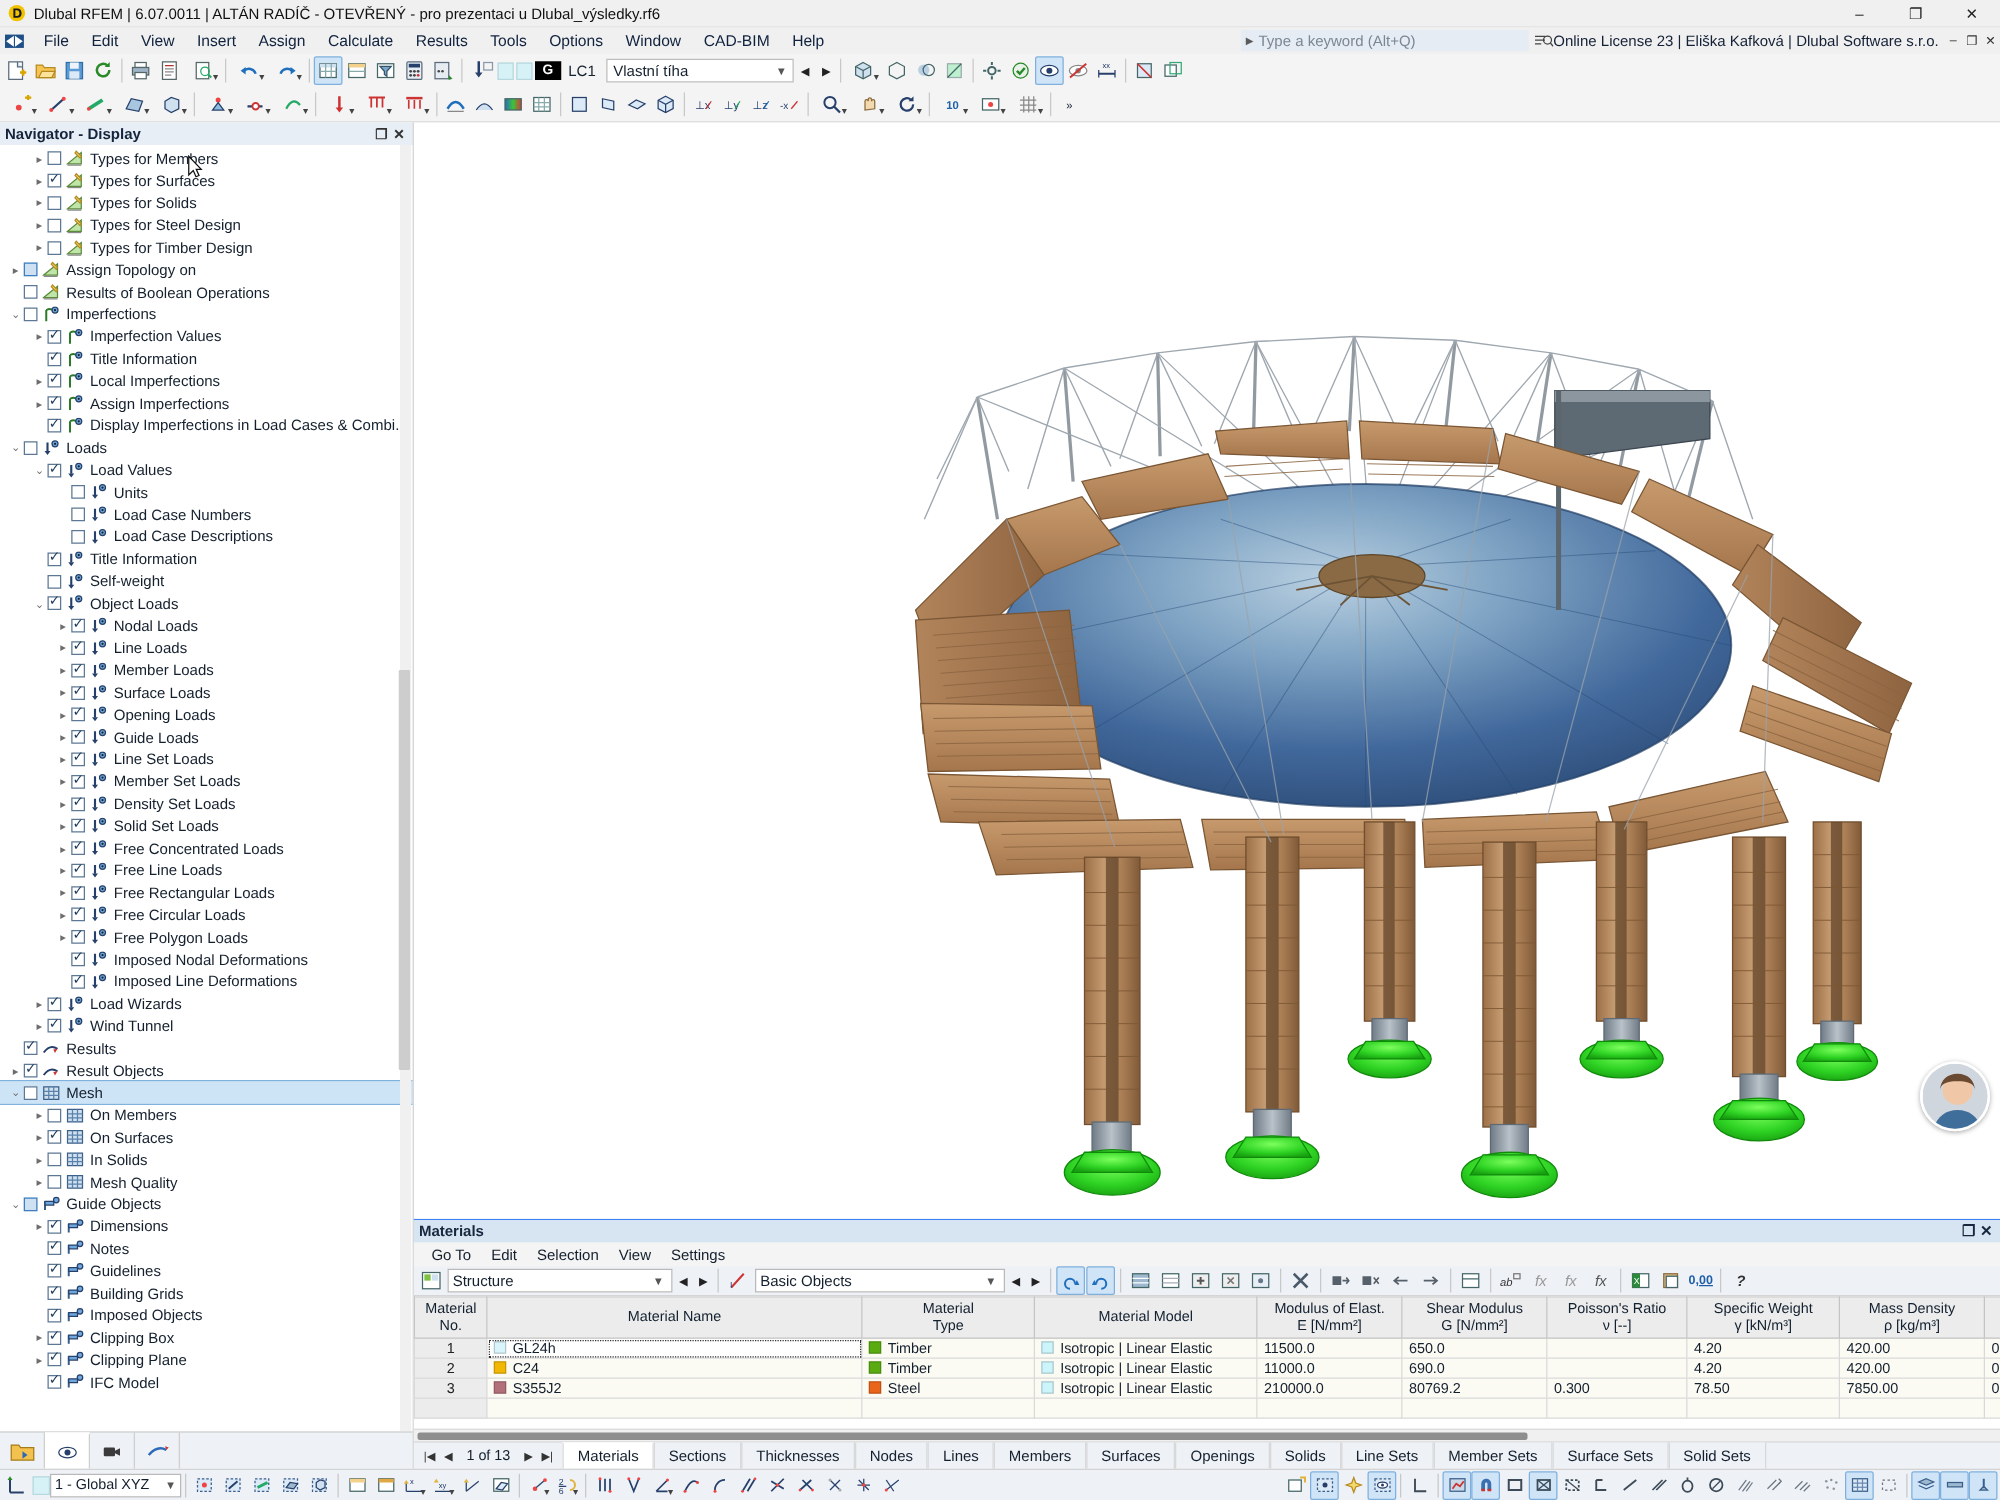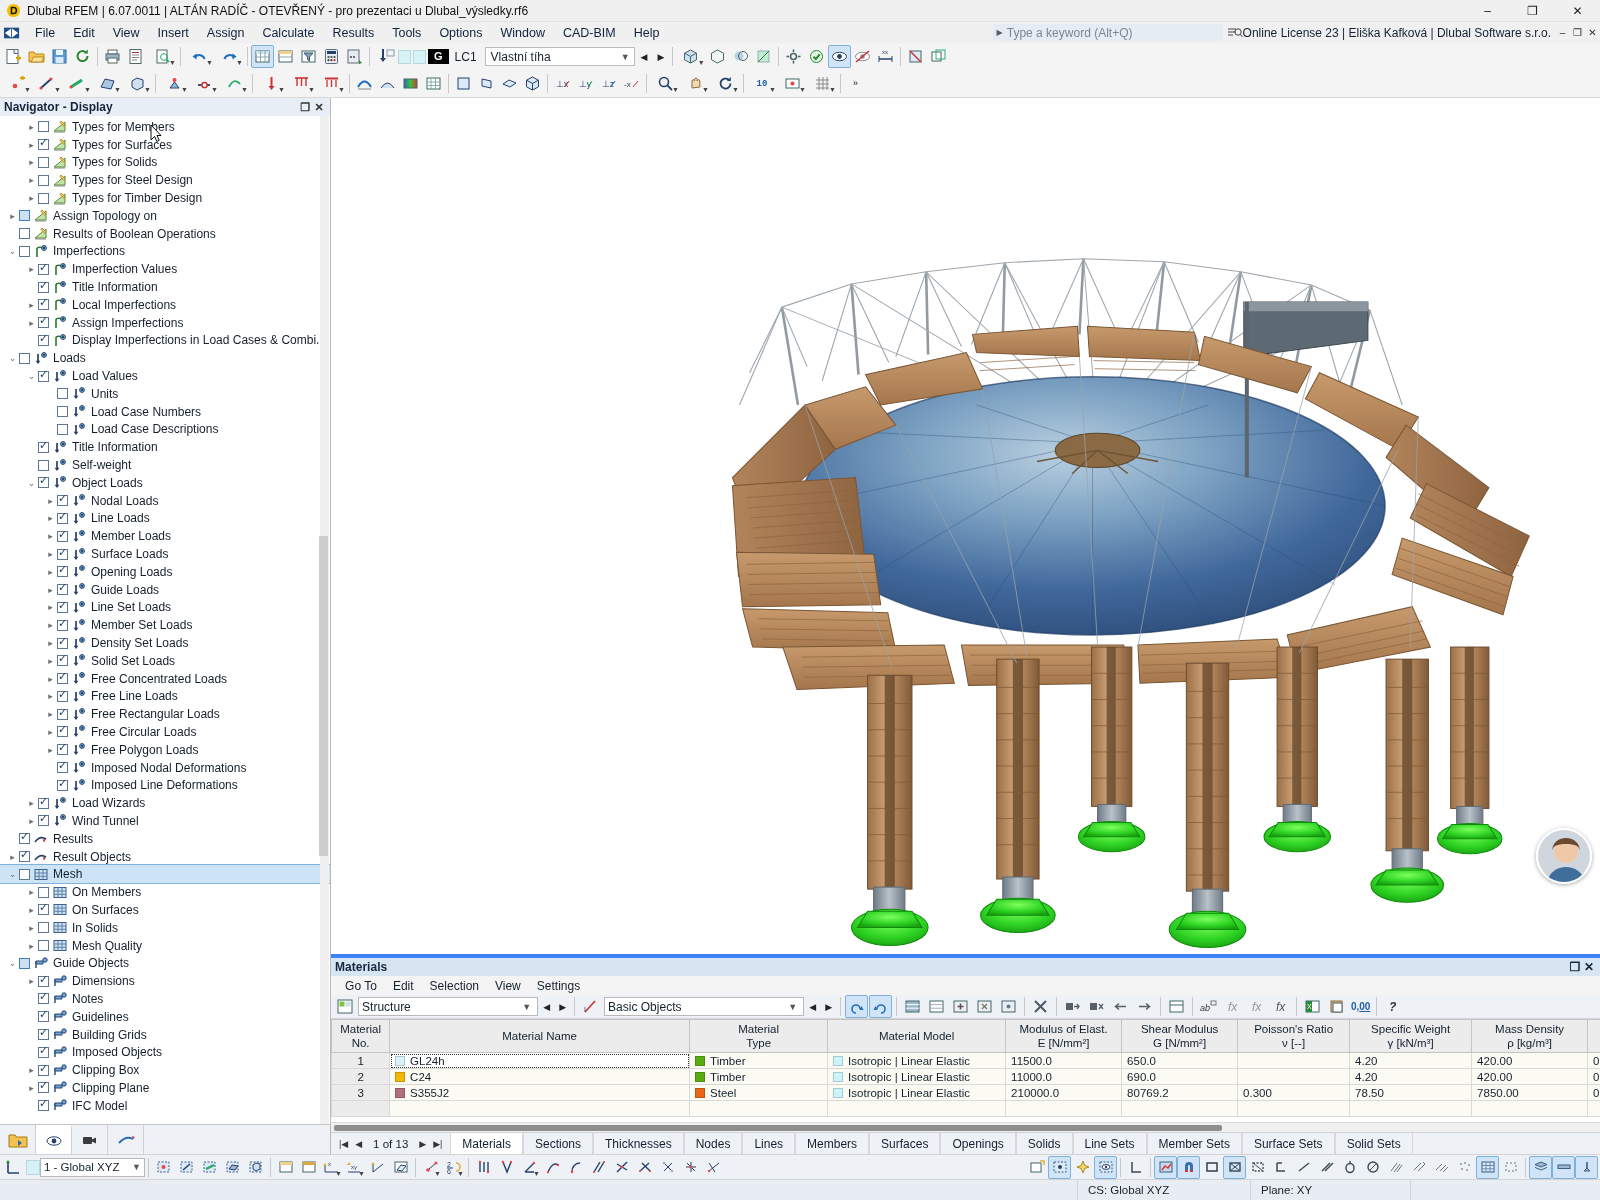--- a/index.html
+++ b/index.html
@@ -28,21 +28,21 @@
   .kwbox .arr { color:#5b5b5b; font-size:8px; margin-right:4px; }
   .kwbox .ph { color:#7b8794; font-size:12px; }
   .licen { font-size:12px; color:#142035; margin-right:4px; white-space:nowrap; }
   .minibtn { width:15px; height:18px; display:flex; align-items:center; justify-content:center; font-size:10px; color:#333; }
 
   
   .toolbars { background:#f4f4f4; border-bottom:1px solid #d8d8d8; }
   .trow { height:27px; display:flex; align-items:center; padding:0 2px; gap:0px; }
   .tb { width:23px; height:23px; display:flex; align-items:center; justify-content:center; border:1px solid transparent; border-radius:2px; position:relative; flex:0 0 auto; }
   .tb.on { background:#cfe4f7; border:1px solid #7fb0dd; }
-  .tb .cap { font-size:9px;font-family:Liberation Mono, monospace; }
+  .tb .cap { font-size:9px; }
   .sep { width:1px; height:19px; background:#c8c8c8; margin:0 3px; flex:0 0 auto; }
   .drop { font-size:7px; color:#444; position:absolute; right:0px; bottom:1px; }
   .tb.wd { width:30px; }
 
   .lcwrap { display:flex; align-items:center; gap:2px; margin-left:4px; }
   .sw { width:13px; height:14px; background:#d6f2f7; border:1px solid #b6d8de; }
   .gtag { background:#000; color:#fff; font-size:11px; padding:0 6px; height:15px; line-height:15px; font-weight:600; }
   .lcid { font-size:12px; padding:0 6px 0 4px; }
   .lcsel { width:150px; height:19px; background:#fff; border:1px solid #bcbcbc; display:flex; align-items:center; padding-left:5px; font-size:12px; }
   .lcsel .cv { color:#555; font-size:9px; margin-left:auto; margin-right:4px; }
@@ -68,21 +68,21 @@
   .navtab { width:36px; display:flex; align-items:center; justify-content:center; border-right:1px solid #cfcfcf; }
   .navtab.active { background:#fff; border-top:2px solid #fff; }
   .navscroll { position:absolute; right:1px; top:0px; width:9px; background:#f0f0f0; }
   .navthumb { position:absolute; right:1px; width:9px; background:#cdcdcd; border-radius:1px; }
 
   
   .vp { flex:1 1 auto; display:flex; flex-direction:column; min-width:0; }
   .canvas { flex:1 1 auto; background:#ffffff; position:relative; overflow:hidden; }
 
   
-  .mat { height:200px; background:#f4f4f4; border-top:4px solid #3b82f6; display:flex; flex-direction:column; }
+  .mat { height:200px; background:#f4f4f4; border-top:1px solid #3b82f6; display:flex; flex-direction:column; }
   .mathdr { height:18px; background:#d7e4f2; display:flex; align-items:center; padding:0 4px; font-size:12px; font-weight:bold; color:#16273e; }
   .mathdr .sp { flex:1; }
   .matmenu { height:19px; display:flex; align-items:center; padding-left:6px; background:#f4f4f4; }
   .matmenu .mi { padding:1px 8px; font-size:12px; color:#15202e; }
   .mattool { height:24px; display:flex; align-items:center; padding:0 2px; background:#eef1f6; border-bottom:1px solid #d5d5d5; gap:1px; }
   .combo { height:19px; background:#fff; border:1px solid #b9b9b9; display:flex; align-items:center; padding:0 3px; font-size:12px; }
   .combo .cv { margin-left:auto; color:#555; font-size:9px; padding:0 3px; }
   .tbl { flex:1 1 auto; overflow:hidden; background:#fff; }
   table.grid { border-collapse:collapse; width:100%; font-size:11.5px; table-layout:fixed; }
   table.grid th { background:#ececec; border:1px solid #c4c4c4; font-weight:normal; color:#12202f; height:33px; padding:0 4px; vertical-align:middle; line-height:1.25; }
@@ -2270,23 +2270,17 @@
         </svg>
       </div>
     <div class="tb on">
         <svg width="16" height="16" viewBox="0 0 16 16">
           <line x1="8" y1="3" x2="8" y2="9" stroke="#3a5f8a" stroke-width="1.6"></line>
           <path d="M5 12h6l-3-3z" fill="#9db8cf" stroke="#3a5f8a"></path>
         </svg>
       </div>
   </div>
 
-  <div class="status">
-    <div class="scell" style="width:1078px;border-right:1px solid #cfd6e0"></div>
-    <div class="scell" style="width:173px">CS: Global XYZ</div>
-    <div class="scell" style="width:160px">Plane: XY</div>
-    <div class="scell" style="flex:1;border-right:0"></div>
-  </div>
 
   <svg class="cursor" style="left:150px; top:124px" width="14" height="20" viewBox="0 0 14 20">
     <path d="M1 1l0 15 3.6-3.6 2.2 5 2.4-1-2.2-4.9H11z" fill="#fff" stroke="#111" stroke-width="1"></path>
   </svg>
 </div>
 
 </body></html>

